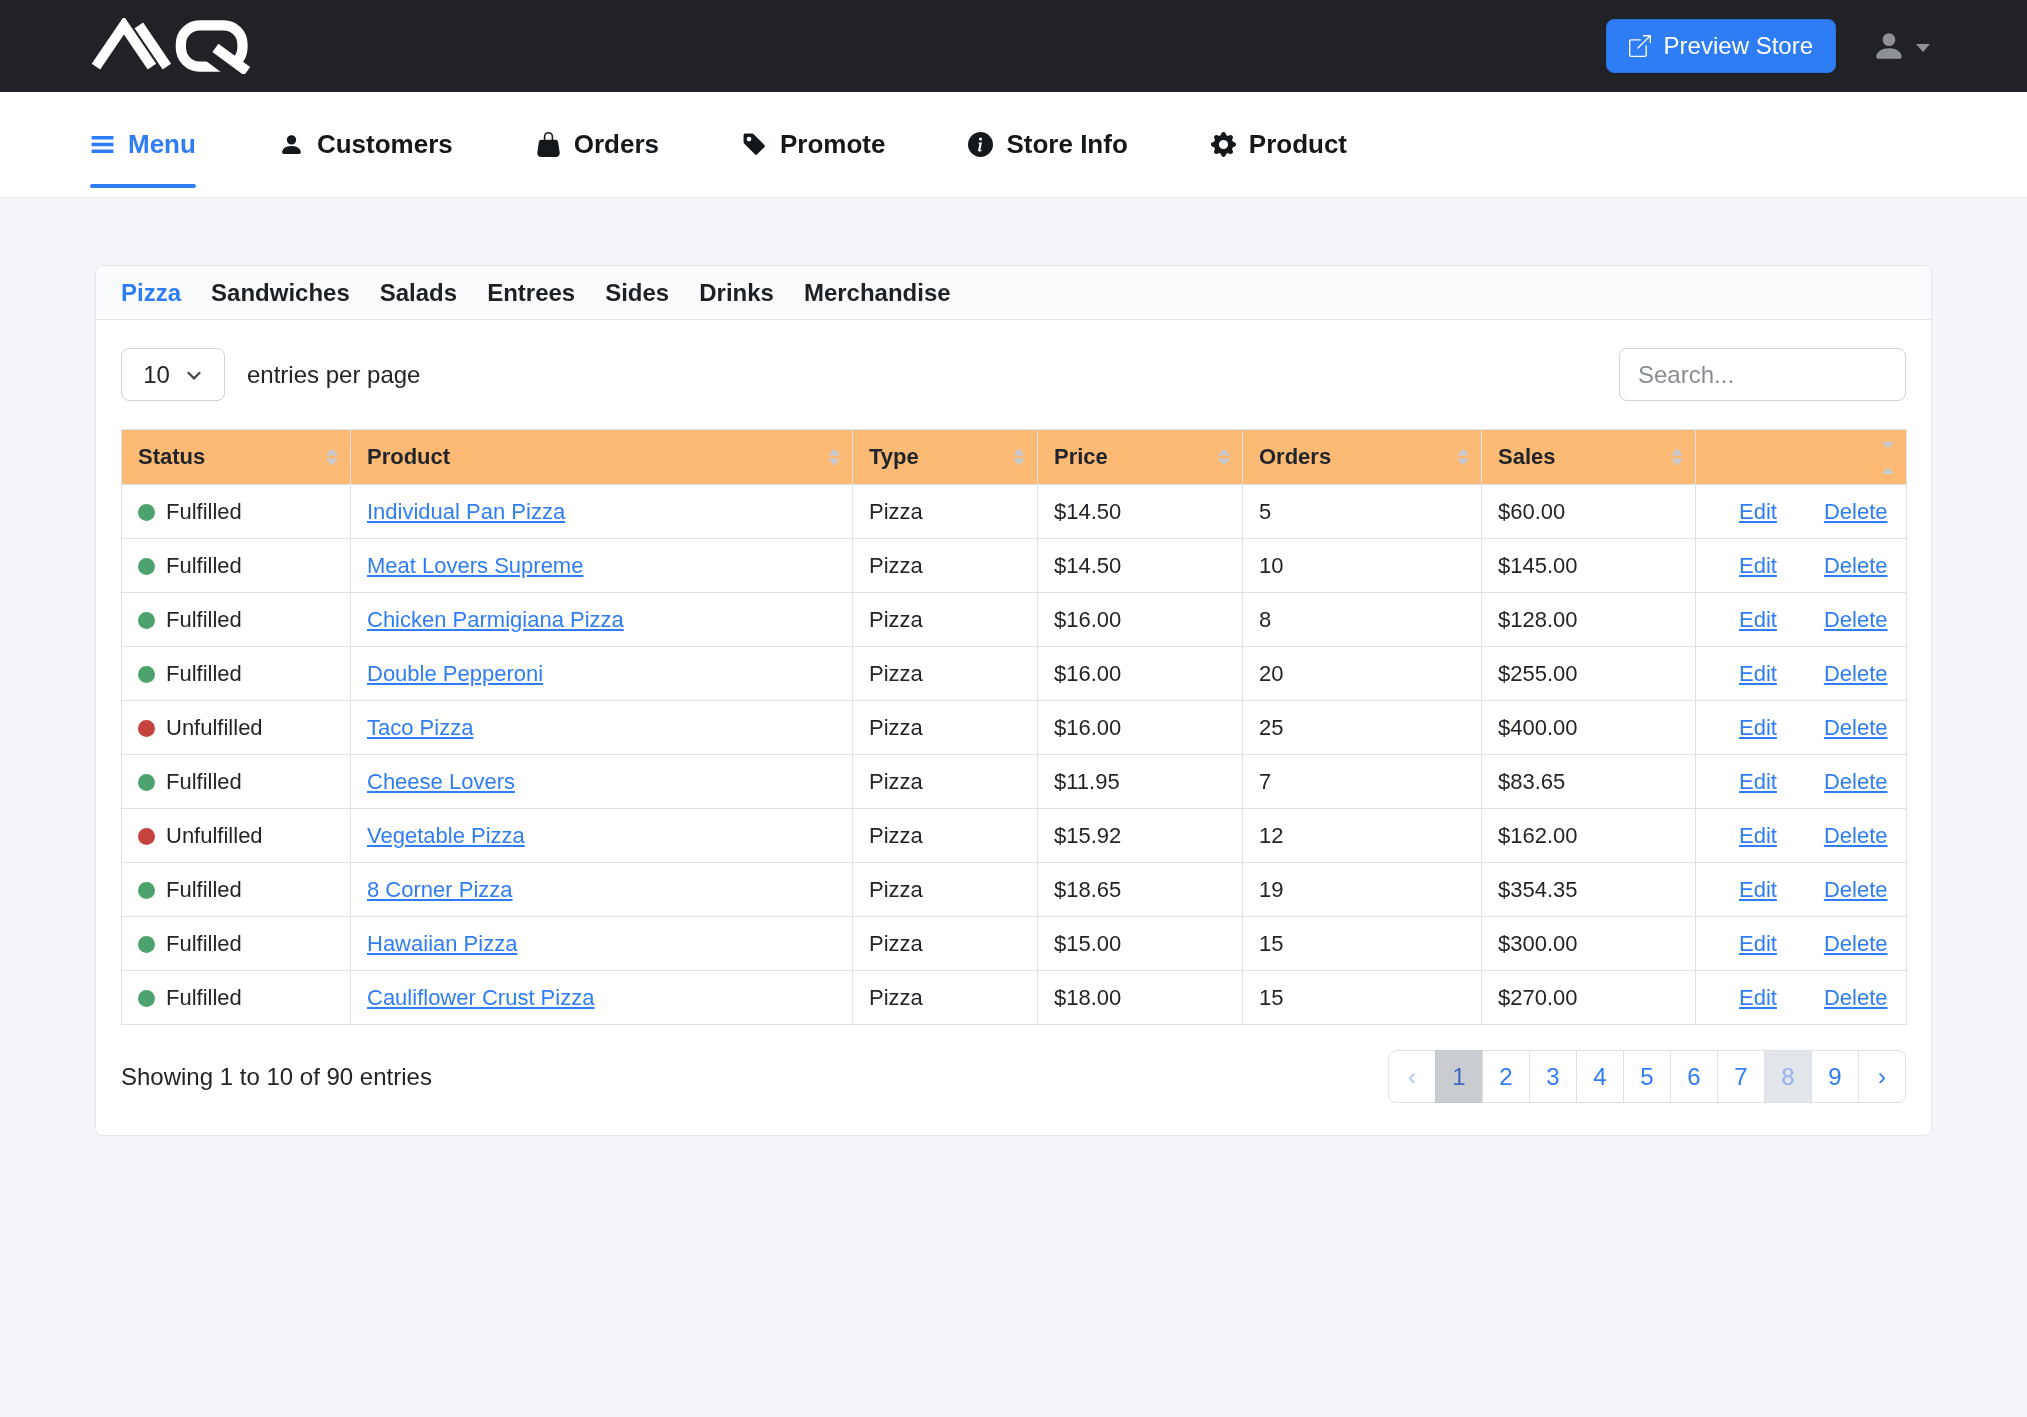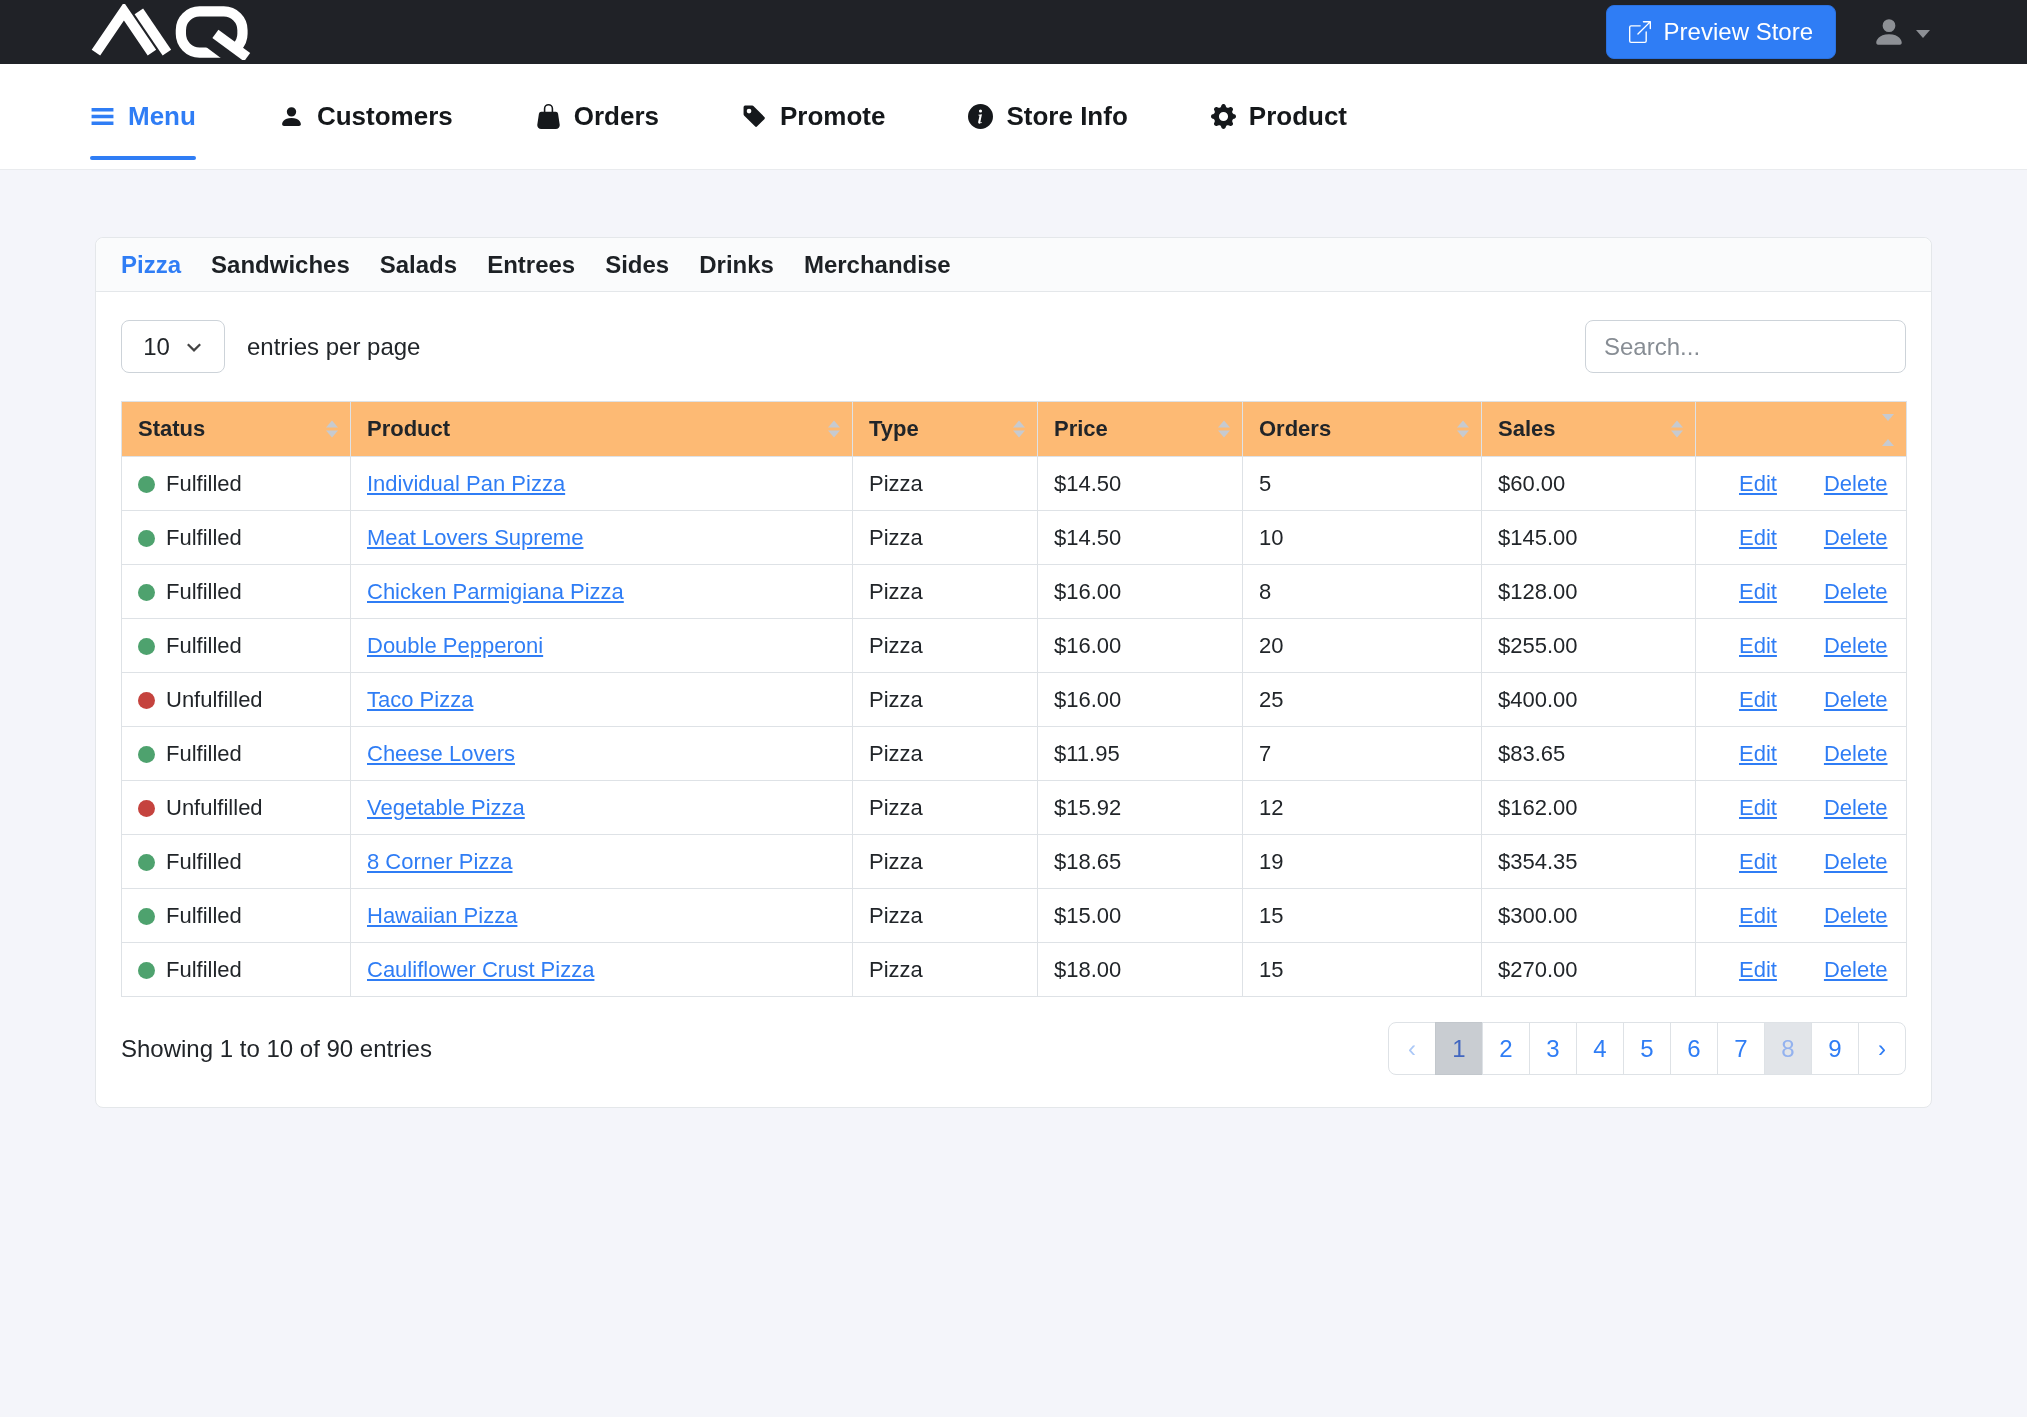--- a/index.html
+++ b/index.html
@@ -14,21 +14,21 @@
   html,body{margin:0;padding:0;}
   body{
     width:2027px;height:1417px;
     background:#f4f5fa;
     font-family:"Liberation Sans",sans-serif;
     color:#212529;
     overflow:hidden;
   }
   
   .topbar{
-    height:64px;background:var(--dark);
+    height:92px;background:var(--dark);
     display:flex;align-items:center;
     padding:0 97px 0 90px;
   }
   .logo{display:flex;align-items:center;}
   .topbar-right{margin-left:auto;display:flex;align-items:center;gap:36px;}
   .preview-btn{
     background:var(--accent);color:#fff;border:1px solid #2a71e0;border-radius:8px;
     height:54px;padding:0 22px;font-size:24px;font-weight:500;
     display:flex;align-items:center;gap:13px;cursor:pointer;
     font-family:"Liberation Sans",sans-serif;
@@ -71,21 +71,21 @@
   
   .controls{display:flex;align-items:center;padding:28px 25px;}
   .page-size{
     width:104px;height:53px;border:1px solid #cdd3d9;border-radius:8px;background:#fff;
     display:flex;align-items:center;justify-content:center;gap:15px;
     font-size:24px;color:#212529;cursor:pointer;
   }
   .page-size svg{width:18px;height:18px;stroke:#444;stroke-width:2;fill:none;}
   .entries-label{margin-left:22px;font-size:24px;color:#212529;}
   .search-input{
-    margin-left:auto;width:321px;height:53px;border:1px solid #cdd3d9;border-radius:8px;
+    margin-left:auto;width:287px;height:53px;border:1px solid #cdd3d9;border-radius:8px;
     padding:0 18px;font-size:24px;color:#212529;outline:none;
     font-family:"Liberation Sans",sans-serif;background:#fff;
   }
   .search-input::placeholder{color:#878d94;}
   
   .data-table{
     width:calc(100% - 50px);margin:0 25px;border-collapse:collapse;table-layout:fixed;
   }
   .data-table th,.data-table td{
     border:1px solid var(--border);text-align:left;

